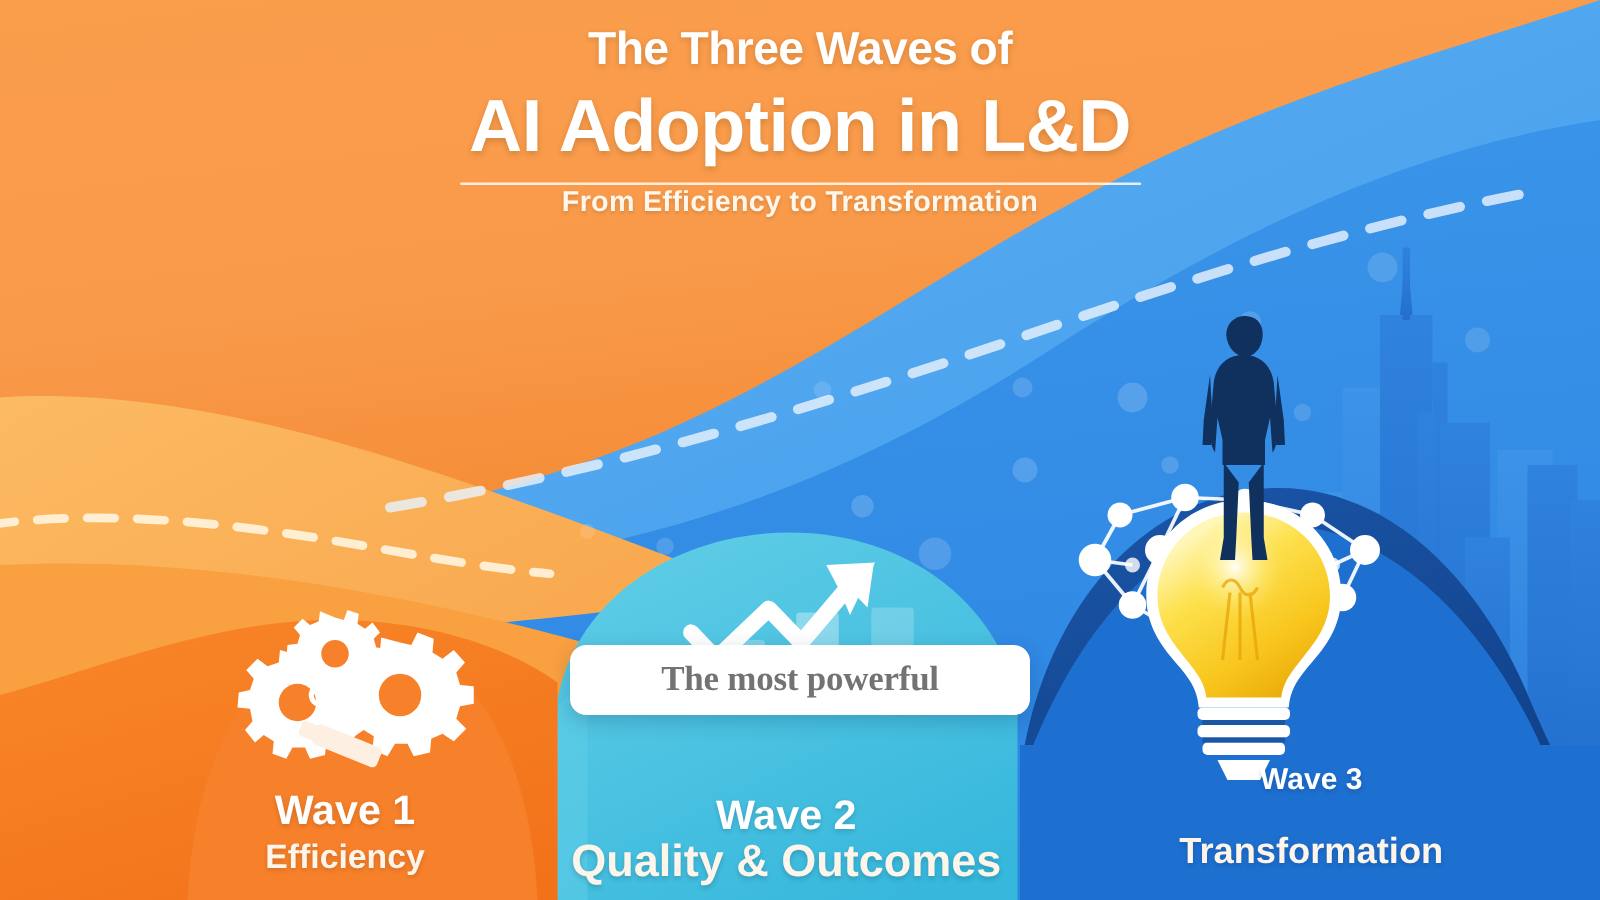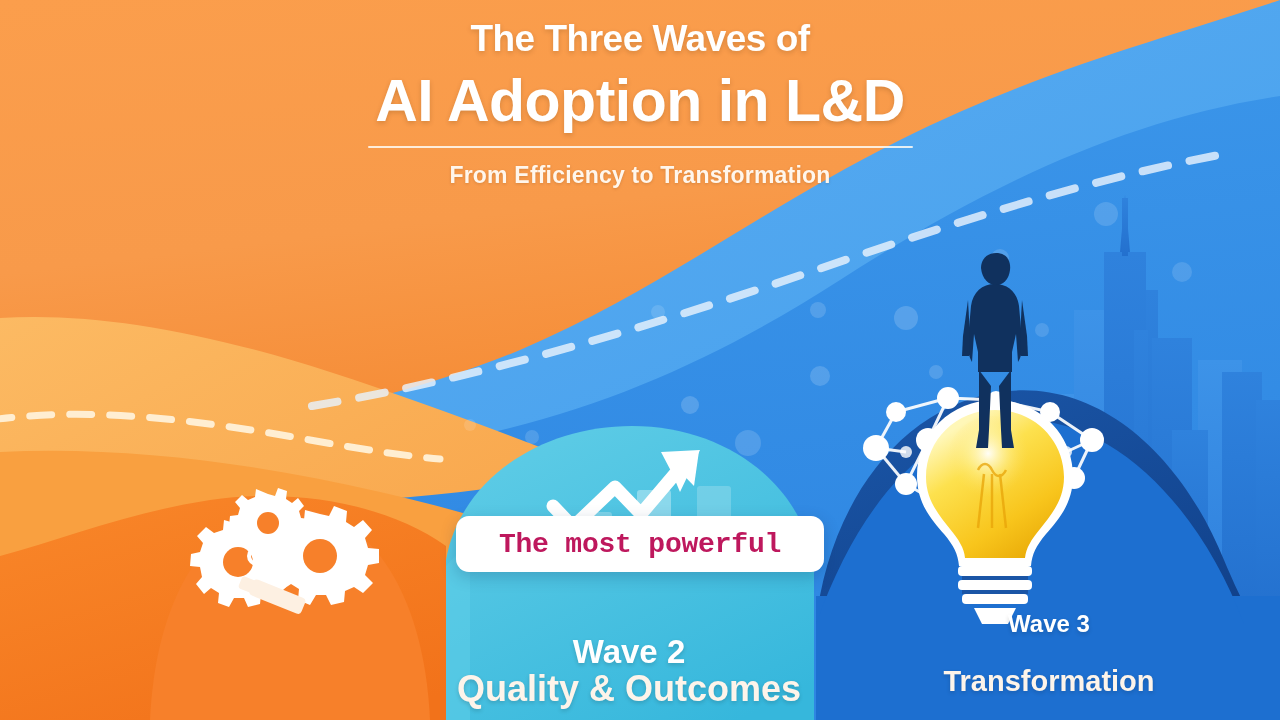--- a/index.html
+++ b/index.html
@@ -38,21 +38,20 @@
     width:545px;height:2px;
     background:rgba(255,252,245,0.85);
     margin:14px auto 0 auto;
     border-radius:2px;
   }
   .subtitle{
     font-family:"Liberation Sans",sans-serif;
     font-weight:bold;
     font-size:23px;
     color:#FFF6EC;
-    margin-top:14px;
     letter-spacing:0.2px;
     text-shadow:0 1px 3px rgba(70,40,0,0.18);
   }
 
   
   .wave-labels{
     position:absolute;left:0;bottom:0;width:1280px;height:130px;
     z-index:30;pointer-events:none;
   }
   .wave-label{
@@ -86,24 +85,24 @@
     position:absolute;
     left:456px;top:516px;
     width:368px;height:56px;
     background:#FFFFFF;
     border-radius:13px;
     box-shadow:0 5px 16px rgba(10,40,80,0.22);
     display:flex;align-items:center;justify-content:center;
     z-index:40;
   }
   .callout-text{
-    font-family:Liberation Mono, monospace;
+    font-family:Liberation Serif, serif;
     font-weight:bold;
     font-size:28px;
-    color:#be185d;
+    color:#737373;
     letter-spacing:-0.2px;
     white-space:nowrap;
   }
 </style>
 </head>
 <body>
 
 <div id="stage">
 
   <svg class="layer" viewBox="0 0 1280 720" preserveAspectRatio="none">
@@ -426,20 +425,24 @@
     <div class="title-rule"></div>
     <div class="subtitle">From Efficiency to Transformation</div>
   </div>
 
   <div class="callout">
     <span class="callout-text">The most powerful</span>
   </div>
 
   <div class="wave-labels">
 
+    <div class="wave-label" id="lbl-w1">
+      <div class="w-title">Wave 1</div>
+      <div class="w-sub">Efficiency</div>
+    </div>
 
     <div class="wave-label" id="lbl-w2">
       <div class="w-title">Wave 2</div>
       <div class="w-sub">Quality &amp; Outcomes</div>
     </div>
 
     <div class="wave-label" id="lbl-w3">
       <div class="w-title">Wave 3</div>
       <div class="w-sub">Transformation</div>
     </div>

